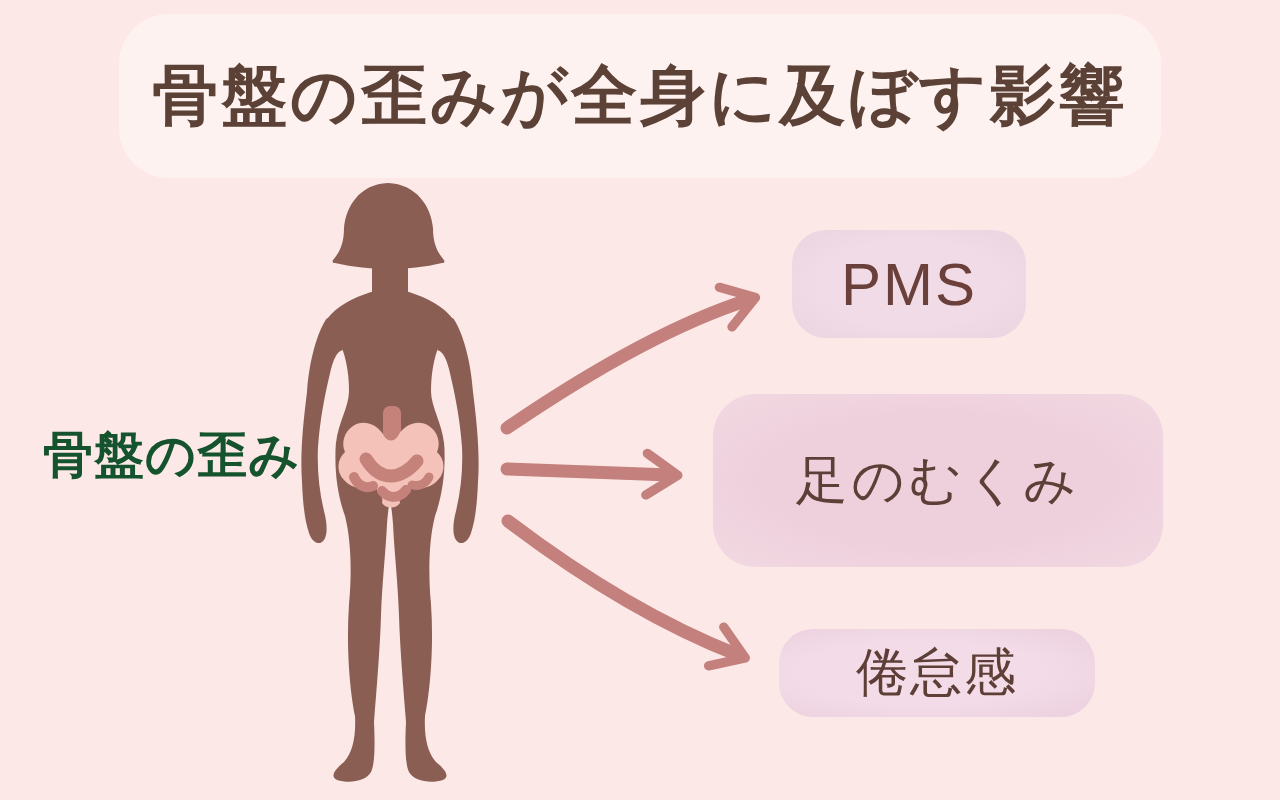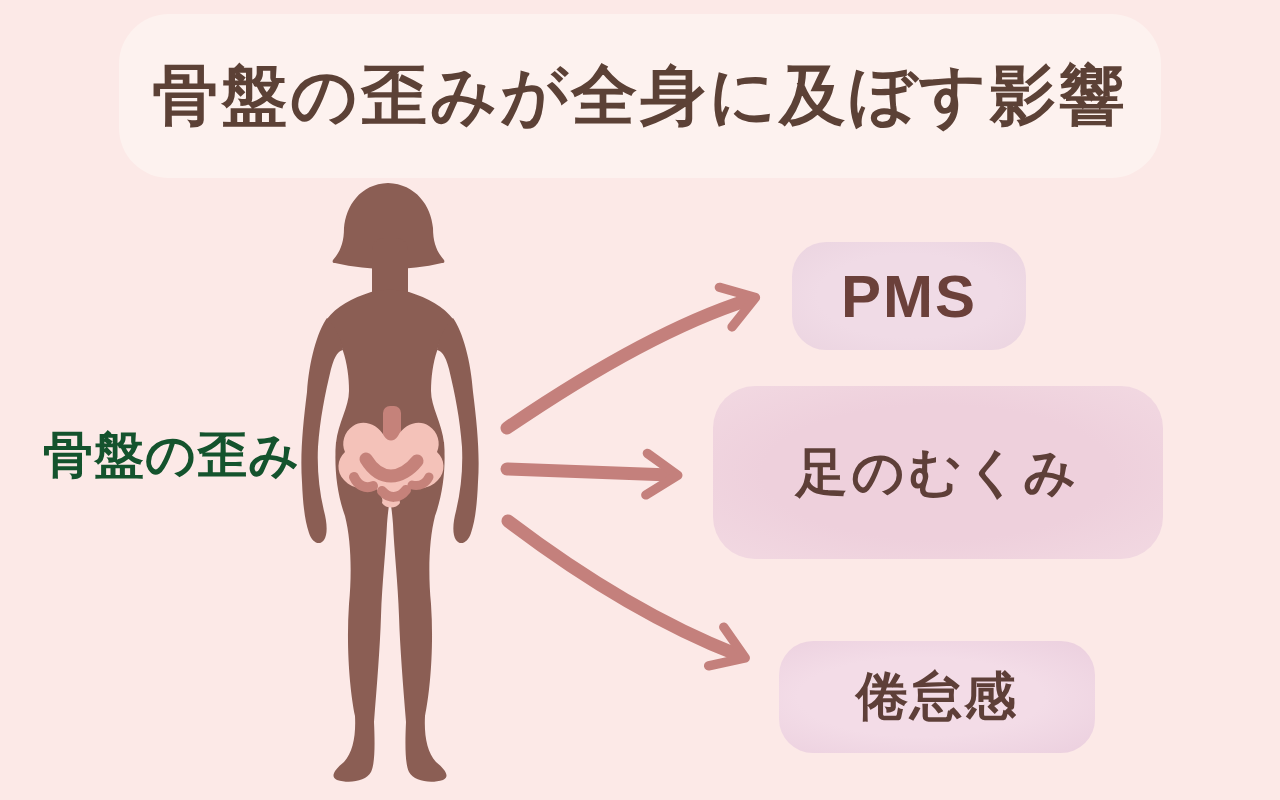--- a/index.html
+++ b/index.html
@@ -39,45 +39,44 @@
     font-size: 50px;
     font-weight: bold;
     color: #14532d;
     letter-spacing: 1px;
     white-space: nowrap;
     display: flex; align-items: center;
   }
   .effect-box {
     position: absolute;
     display: flex; align-items: center; justify-content: center;
-    font-weight: bold;
+    font-weight: normal;
     color: #5e3f38;
     white-space: nowrap;
-    margin-top: 12px;
   }
   .effect-pms {
     left: 792px; top: 230px;
     width: 234px; height: 108px;
     border-radius: 34px;
     background: radial-gradient(ellipse at 50% 50%, #f0dbe6 55%, #ebd4e0 100%);
     font-size: 60px;
     letter-spacing: 2px;
     color: #6b403a;
   }
   .effect-mukumi {
-    left: 713px; top: 374px;
+    left: 713px; top: 394px;
     width: 450px; height: 173px;
     border-radius: 42px;
     background: radial-gradient(ellipse at 50% 50%, #eed0dc 55%, #f2d9e2 100%);
     font-size: 52px;
     letter-spacing: 4px;
   }
   .effect-kentaikan {
     left: 779px; top: 629px;
-    width: 316px; height: 112px;
+    width: 316px; height: 88px;
     border-radius: 34px;
     background: radial-gradient(ellipse at 45% 50%, #f3dce7 50%, #ebcfde 100%);
     font-size: 52px;
     letter-spacing: 2px;
   }
 </style>
 </head>
 <body>
 
 <div class="title-box">

